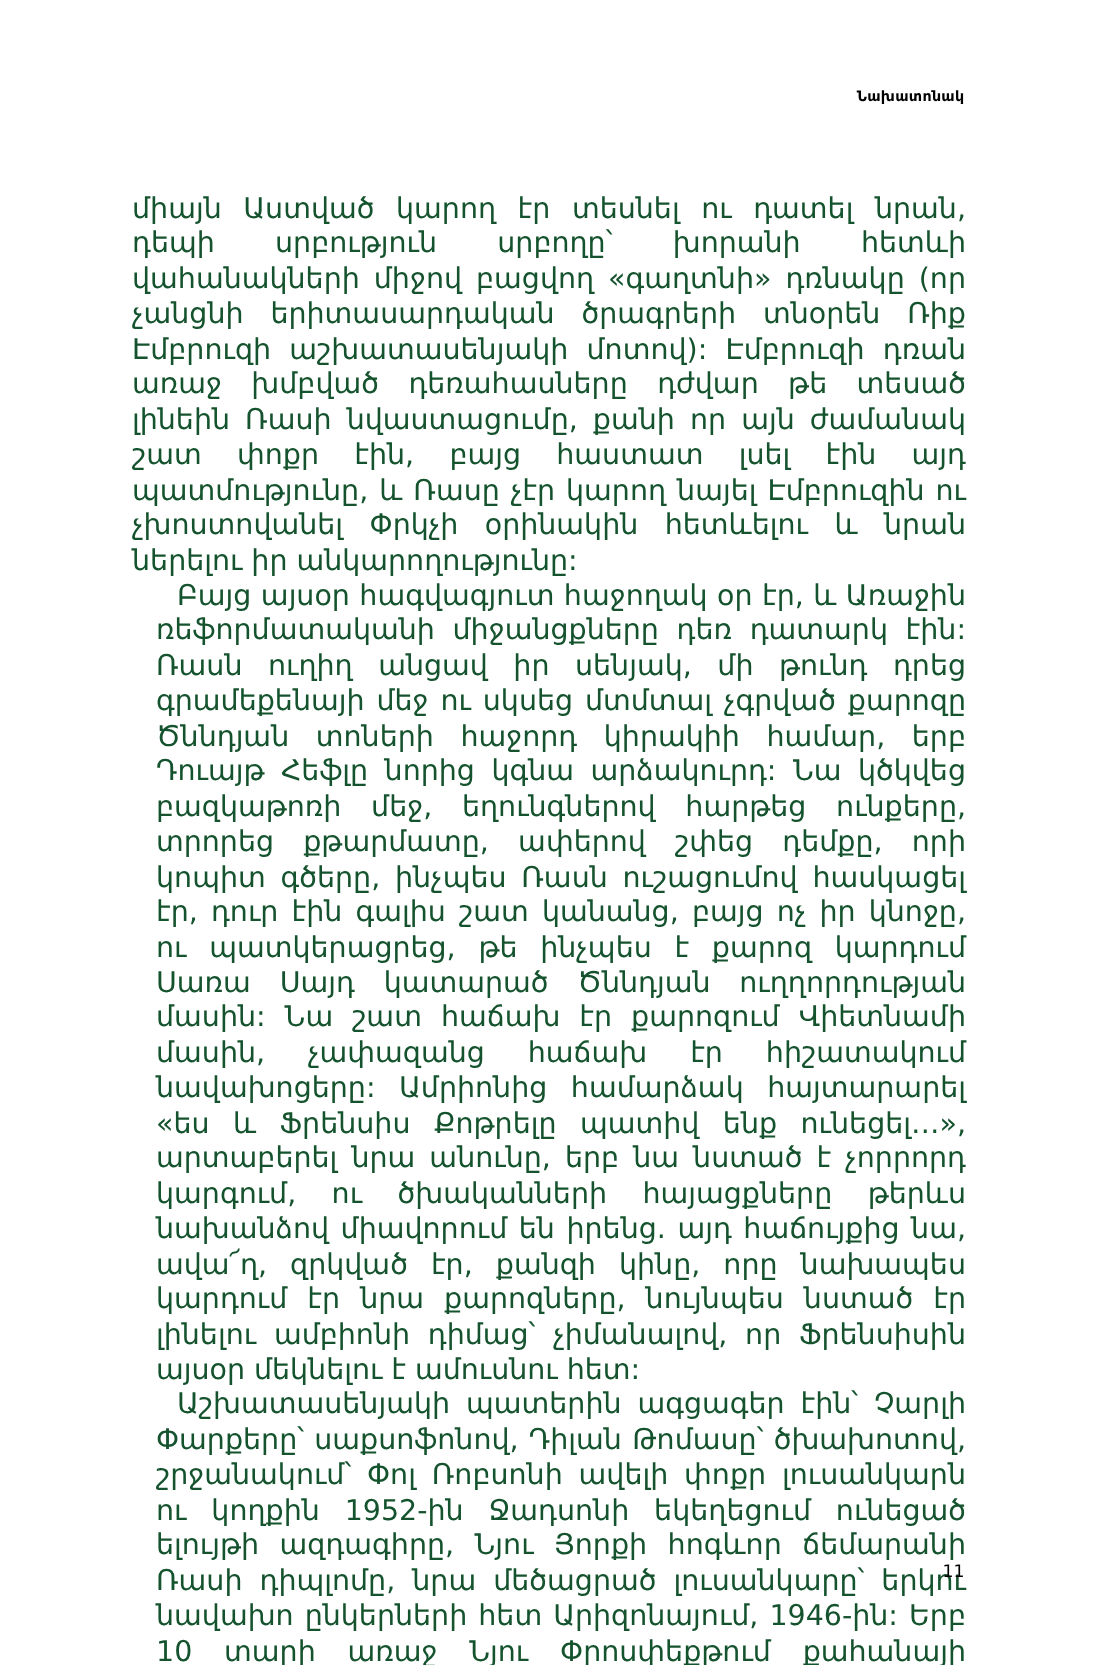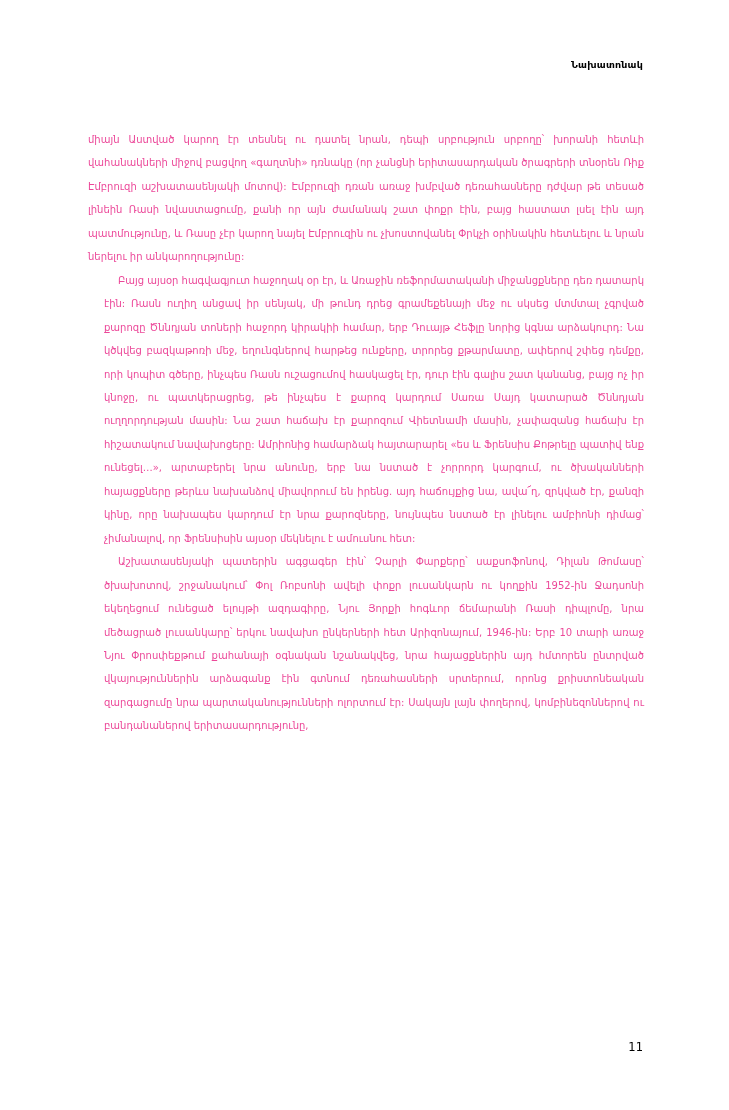--- a/index.html
+++ b/index.html
@@ -43,25 +43,25 @@
   .textblock {
     position: absolute;
     top: 128px;
     left: 88px;
     width: 556px;
   }
 
   .para {
     margin: 0;
     padding: 0;
-    font-size: 10px;
+    font-size: 19px;
     line-height: 23.45px;
     text-align: justify;
     text-justify: inter-word;
-    color: #ec4899;
+    color: #14532d;
     hyphens: manual;
     word-spacing: -0.1px;
   }
   .para + .para {
     text-indent: 14px;
     margin-left: 16px;
   }
 
   
   .folio {

